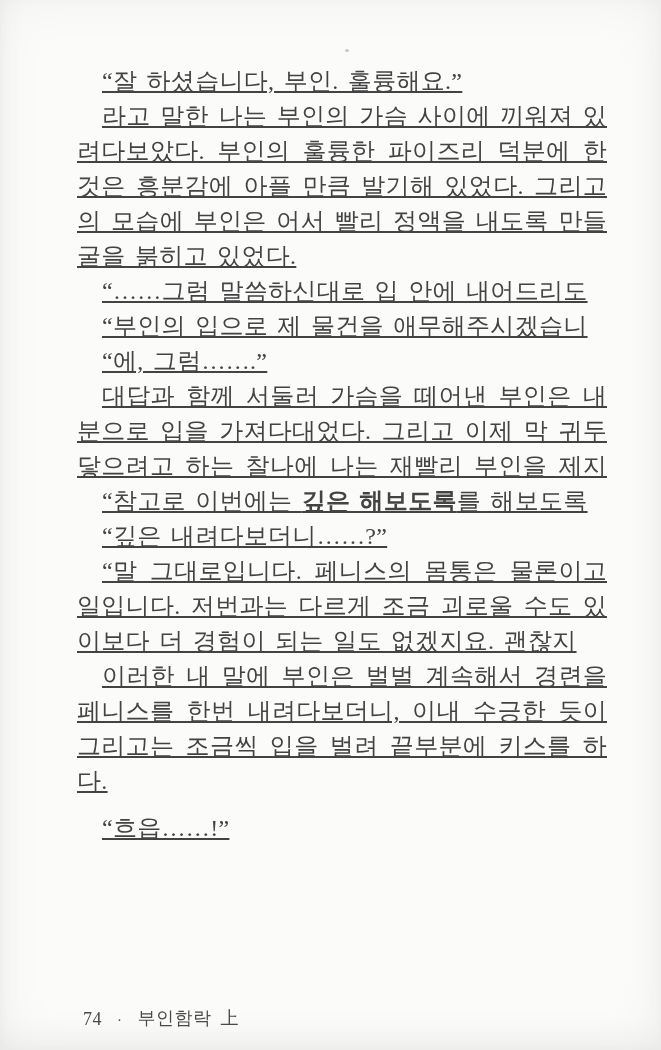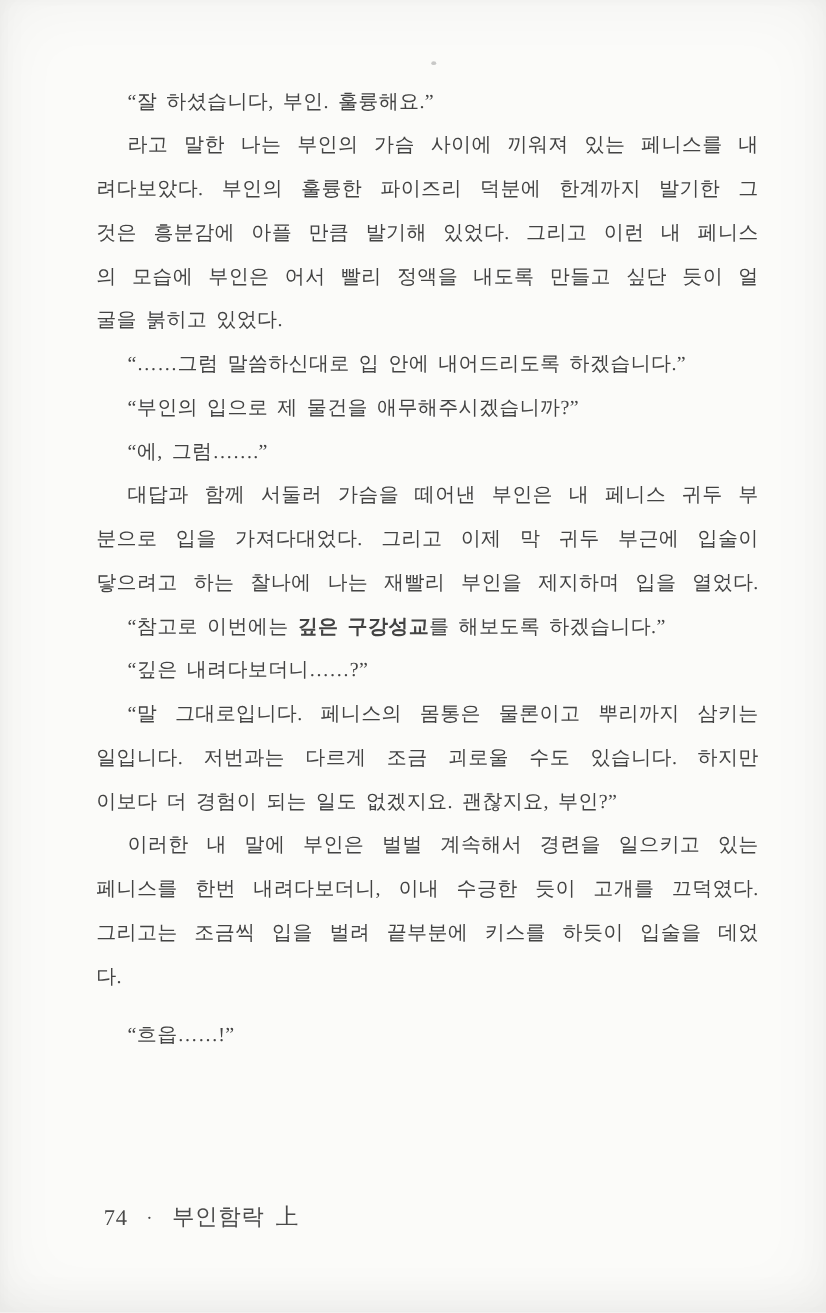--- a/index.html
+++ b/index.html
@@ -26,23 +26,24 @@
     width: 4px; height: 3px;
     background: #9f9f9f;
     border-radius: 50%;
     opacity: 0.55;
   }
   .text-block {
     position: absolute;
     left: 77px; top: 64px;
     width: 530px;
     color: var(--ink);
-    font-size: 16px;
+    font-size: 24px;
     letter-spacing: 0.3px;
     word-spacing: 3px;
+    text-decoration: underline;
   }
   .line {
     height: 35px;
     line-height: 35px;
     overflow: hidden;
   }
   .line.indent { padding-left: 25px; }
   .line.justify {
     text-align: justify;
     text-align-last: justify;
@@ -56,41 +57,41 @@
     color: var(--footer-ink);
     font-size: 18px;
     letter-spacing: 0.5px;
   }
   .footer .sep {
     margin: 0 15px;
     font-size: 15px;
     position: relative;
     top: -1px;
   }
-  .footer .title { word-spacing: 4px; }
+  .footer .title { word-spacing: 4px; margin-top: 45px; }
 </style>
 </head>
 <body>
 
 <div class="page">
   <div class="speck"></div>
   <div class="text-block">
       <div class="line indent"><span>“잘 하셨습니다, 부인. 훌륭해요.”</span></div>
       <div class="line justify indent"><span>라고 말한 나는 부인의 가슴 사이에 끼워져 있는 페니스를 내</span></div>
       <div class="line justify"><span>려다보았다. 부인의 훌륭한 파이즈리 덕분에 한계까지 발기한 그</span></div>
       <div class="line justify"><span>것은 흥분감에 아플 만큼 발기해 있었다. 그리고 이런 내 페니스</span></div>
       <div class="line justify"><span>의 모습에 부인은 어서 빨리 정액을 내도록 만들고 싶단 듯이 얼</span></div>
       <div class="line"><span>굴을 붉히고 있었다.</span></div>
       <div class="line indent"><span>“……그럼 말씀하신대로 입 안에 내어드리도록 하겠습니다.”</span></div>
       <div class="line indent"><span>“부인의 입으로 제 물건을 애무해주시겠습니까?”</span></div>
       <div class="line indent"><span>“에, 그럼…….”</span></div>
       <div class="line justify indent"><span>대답과 함께 서둘러 가슴을 떼어낸 부인은 내 페니스 귀두 부</span></div>
       <div class="line justify"><span>분으로 입을 가져다대었다. 그리고 이제 막 귀두 부근에 입술이</span></div>
       <div class="line justify"><span>닿으려고 하는 찰나에 나는 재빨리 부인을 제지하며 입을 열었다.</span></div>
-      <div class="line indent"><span>“참고로 이번에는 </span><span class="bold">깊은 구강성교</span><span>를 해보도록 하겠습니다.”</span></div>
+      <div class="line indent"><span>“참고로 이번에는 </span><span class="bold">깊은 해보도록</span><span>를 해보도록 하겠습니다.”</span></div>
       <div class="line indent"><span>“깊은 내려다보더니……?”</span></div>
       <div class="line justify indent"><span>“말 그대로입니다. 페니스의 몸통은 물론이고 뿌리까지 삼키는</span></div>
       <div class="line justify"><span>일입니다. 저번과는 다르게 조금 괴로울 수도 있습니다. 하지만</span></div>
       <div class="line"><span>이보다 더 경험이 되는 일도 없겠지요. 괜찮지요, 부인?”</span></div>
       <div class="line justify indent"><span>이러한 내 말에 부인은 벌벌 계속해서 경련을 일으키고 있는</span></div>
       <div class="line justify"><span>페니스를 한번 내려다보더니, 이내 수긍한 듯이 고개를 끄덕였다.</span></div>
       <div class="line justify"><span>그리고는 조금씩 입을 벌려 끝부분에 키스를 하듯이 입술을 데었</span></div>
       <div class="line"><span>다.</span></div>
       <div class="line indent" style="margin-top: 12px;"><span>“흐읍……!”</span></div>
     </div>

